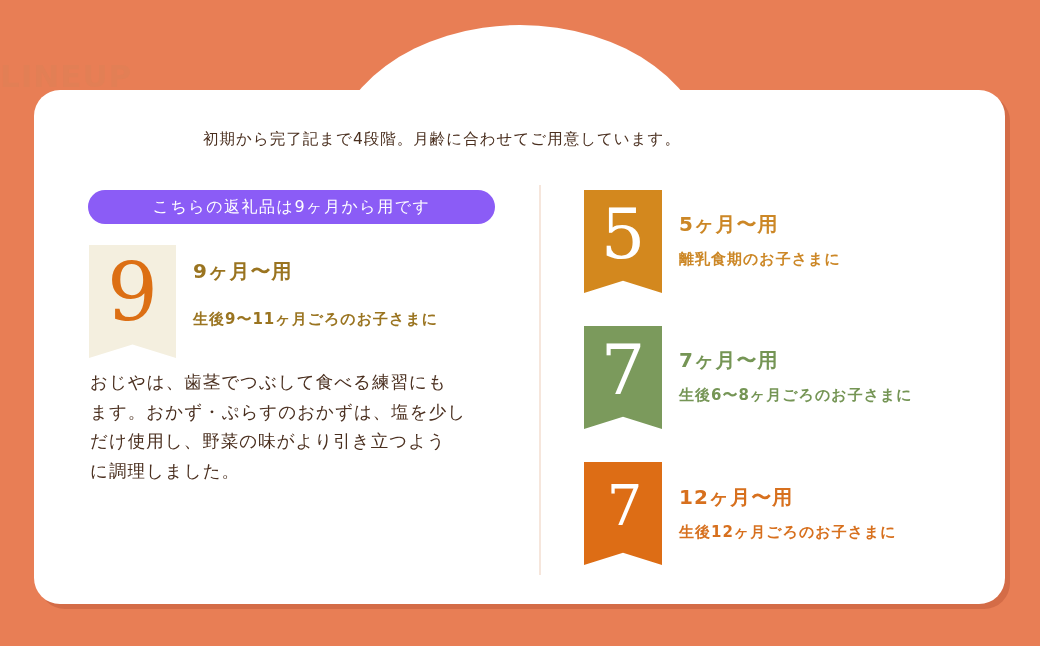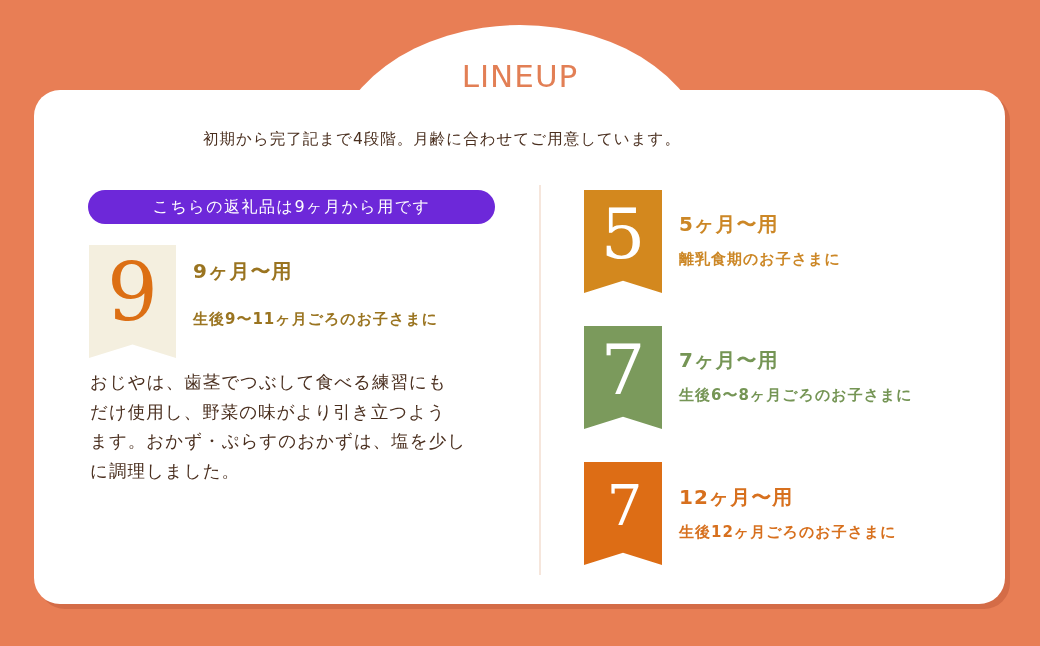--- a/index.html
+++ b/index.html
@@ -26,46 +26,46 @@
   .arch {
     position: absolute;
     left: 330px; top: 25px;
     width: 380px; height: 140px;
     background: #ffffff;
     border-radius: 50% 50% 0 0 / 100% 100% 0 0;
   }
   .title {
     position: absolute;
     left: 0; width: 1040px; top: 58px;
-    text-align: center;
+    text-align: left;
     font-family: "DejaVu Sans", sans-serif;
     font-size: 31px;
     letter-spacing: 1px;
     color: #e27f55;
-    font-weight: normal;
+    font-weight: bold;
   }
   .subtitle {
     position: absolute;
     left: 0; width: 884px; top: 129px;
     text-align: center;
     font-size: 15.5px;
     color: #4a2f1f;
     letter-spacing: 1px;
   }
   .divider {
     position: absolute;
     left: 539px; top: 185px;
     width: 2px; height: 390px;
     background: #f6e6dc;
   }
   .pill {
     position: absolute;
     left: 88px; top: 190px;
     width: 407px; height: 34px;
-    background: #6d28d9;
+    background: #8b5cf6;
     border-radius: 17px;
     color: #ffffff;
     font-size: 16px;
     text-align: center;
     line-height: 34px;
     letter-spacing: 1.5px;
   }
   .ribbon {
     position: absolute;
     clip-path: polygon(0 0, 100% 0, 100% 100%, 50% 88%, 0 100%);
@@ -124,22 +124,22 @@
 <div class="pill">こちらの返礼品は9ヶ月から用です</div>
 
 <div class="ribbon r9">
   <span>9</span>
 </div>
 <div class="item-head c9" style="left:193px; top:258px;">9ヶ月〜用</div>
 <div class="item-sub c9" style="left:193px; top:310px;">生後9〜11ヶ月ごろのお子さまに</div>
 
 <div class="desc">
   <p>おじやは、歯茎でつぶして食べる練習にも</p>
+  <p>ます。おかず・ぷらすのおかずは、塩を少し</p>
   <p>だけ使用し、野菜の味がより引き立つよう</p>
-  <p>ます。おかず・ぷらすのおかずは、塩を少し</p>
   <p>に調理しました。</p>
 </div>
 
 <div class="ribbon r5">
   <span>5</span>
 </div>
 <div class="item-head c5" style="left:679px; top:211px;">5ヶ月〜用</div>
 <div class="item-sub c5" style="left:679px; top:250px;">離乳食期のお子さまに</div>
 
 <div class="ribbon r7">

